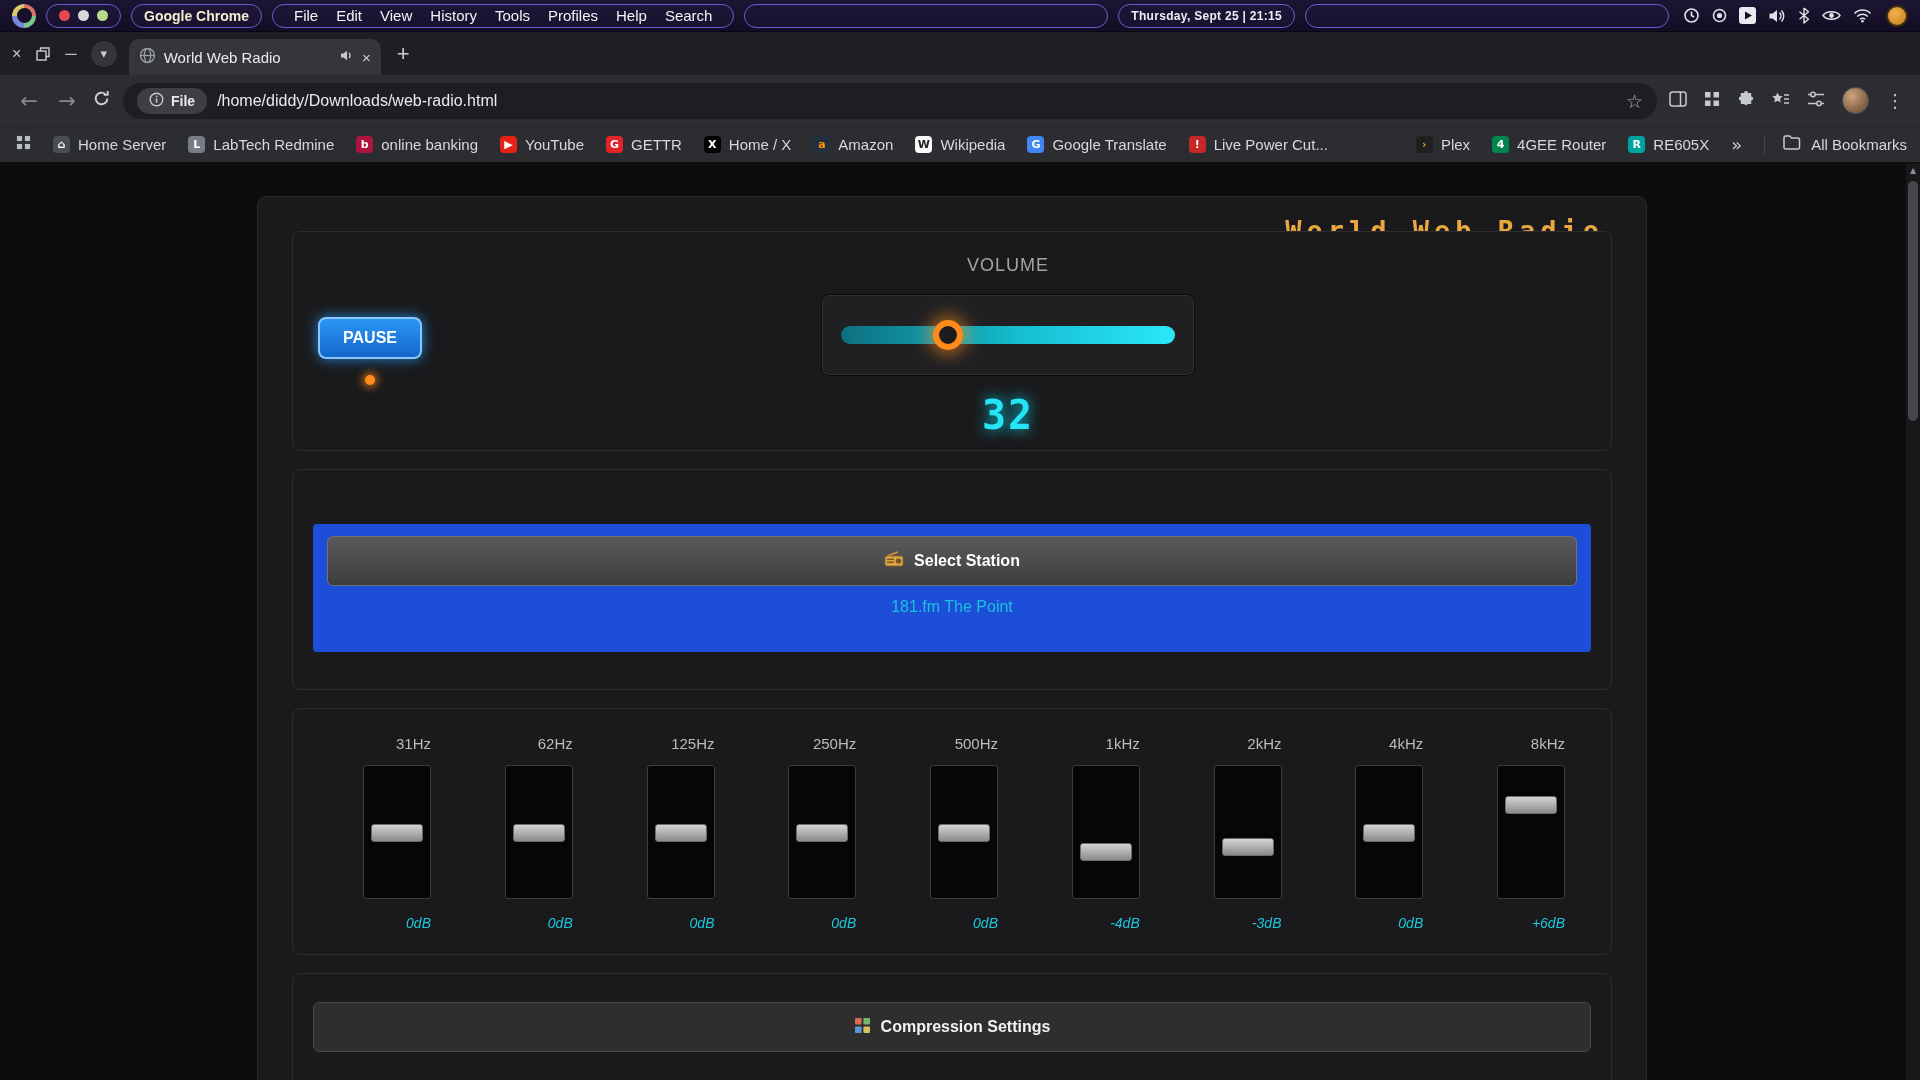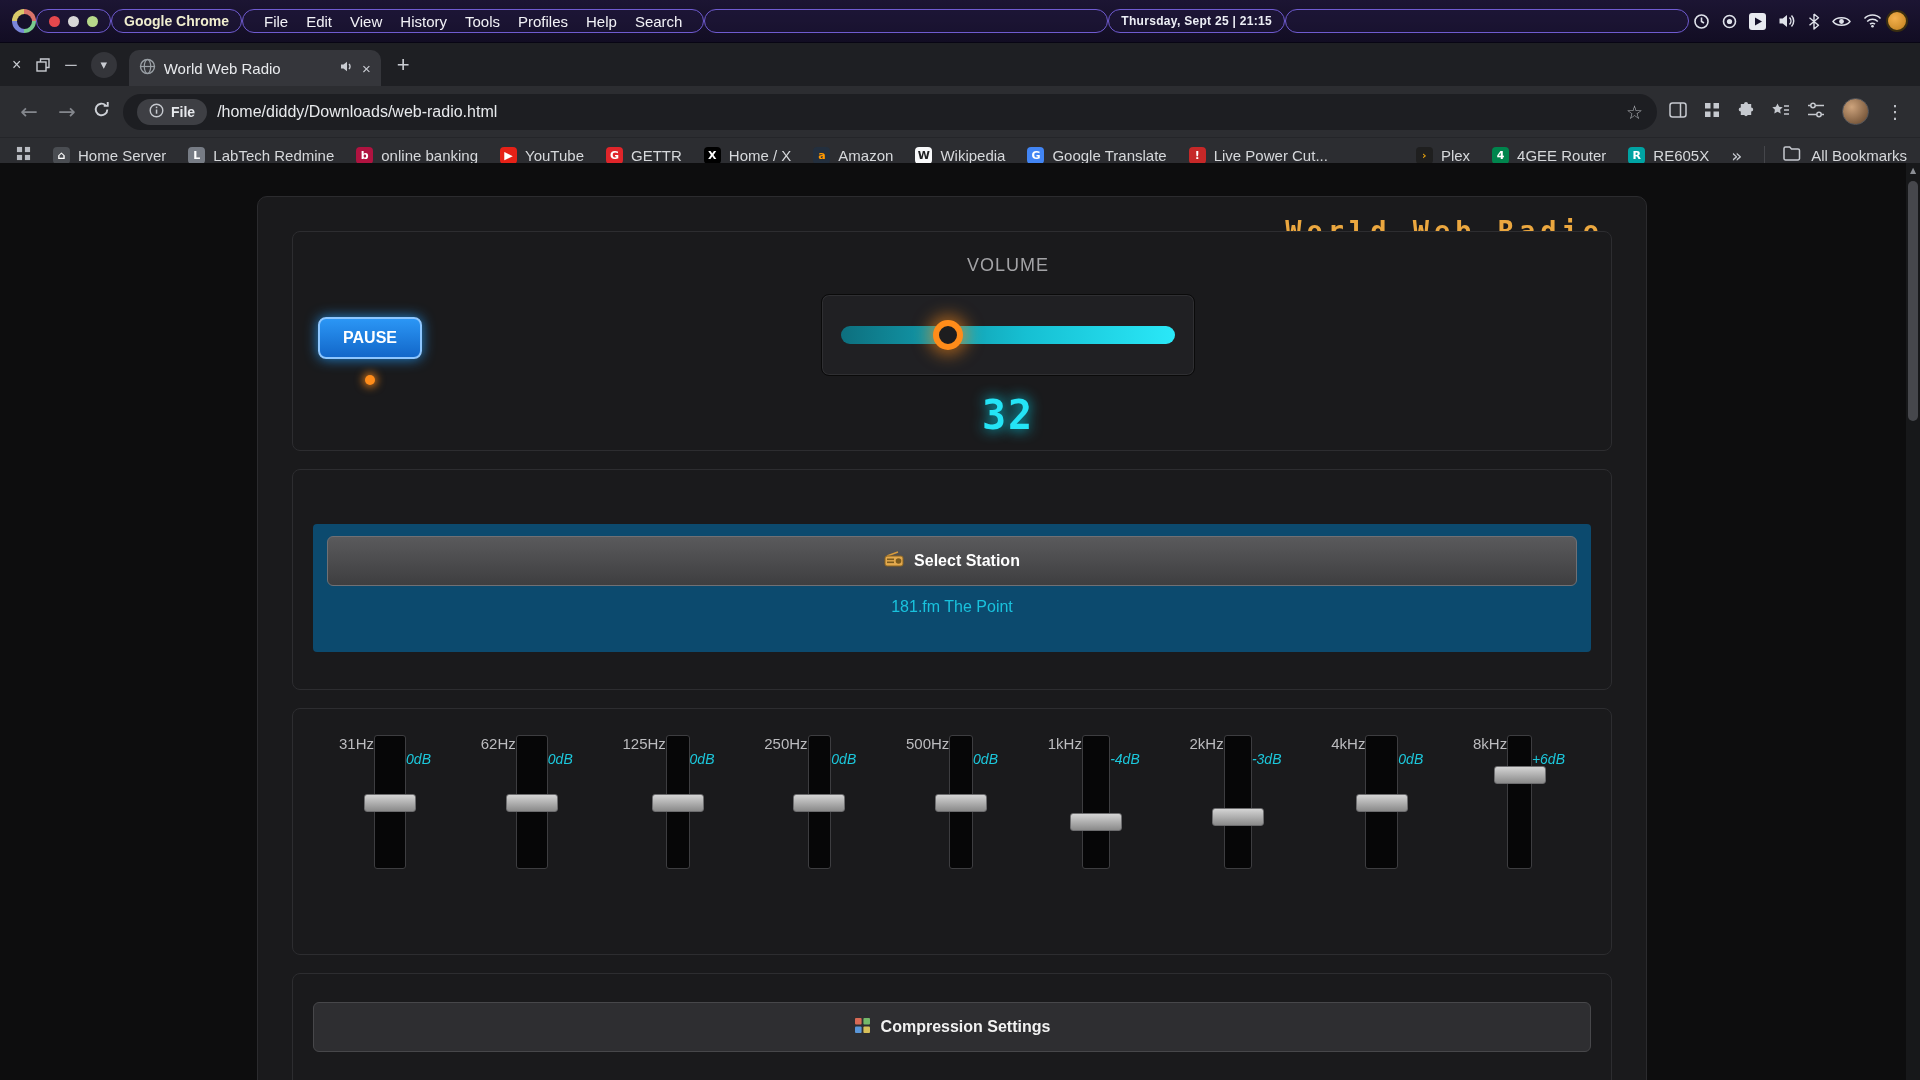--- a/index.html
+++ b/index.html
@@ -1,21 +1,21 @@
 <!DOCTYPE html>
 <html><head>
 <meta charset="utf-8">
 <style>
   * { margin:0; padding:0; box-sizing:border-box; }
   html,body { width:1920px; height:1080px; background:#0e0e0f; font-family:"Liberation Sans",sans-serif; overflow:hidden; }
   #screen { position:relative; width:1920px; height:1080px; }
 
   
-  .sysbar { height:43px; background:linear-gradient(#1c1533,#120d23); border-bottom:1px solid #080514;
-            display:flex; align-items:center; padding:8px 12px; color:#eceef5; }
+  .sysbar { height:32px; background:linear-gradient(#1c1533,#120d23); border-bottom:1px solid #080514;
+            display:flex; align-items:center; gap:10px; padding:8px 12px; color:#eceef5; }
   .sys-logo { width:24px; height:24px; border-radius:50%; flex:0 0 auto;
               background:conic-gradient(#d9736a 0 90deg,#79c98e 90deg 180deg,#7a86d9 180deg 270deg,#d9c96a 270deg 360deg);
               display:flex; align-items:center; justify-content:center; }
   .sys-logo::after { content:""; width:15px; height:15px; border-radius:50%; background:#16102a; }
   .pill { border:1.5px solid #6f5bd0; border-radius:14px; height:24px; display:flex; align-items:center;
           padding:0 12px; background:rgba(34,25,66,.35); white-space:nowrap; }
   .pill.spacer { flex:1; }
   .dots { gap:0; padding:0 8px; }
   .dot { width:11px; height:11px; border-radius:50%; margin:0 4px; }
   .app-chip { font-size:14px; font-weight:bold; color:#f0eecf; }
@@ -88,28 +88,28 @@
              box-shadow:inset 0 0 0 1px #2f2f32; display:flex; align-items:center; justify-content:center; }
   .vol-track { position:relative; width:334px; height:18px; border-radius:9px;
                background:linear-gradient(90deg,#0d6f7e,#16bfd2 55%,#2ae8f8); }
   .vol-knob { position:absolute; top:50%; transform:translateY(-50%); width:30px; height:30px; border-radius:50%;
               background:#1d1d1f; border:6px solid #ff8c1a; box-shadow:0 0 16px 5px rgba(255,140,26,.55); }
   .vol-value { position:absolute; left:715px; top:160px; transform:translateX(-50%);
                font-family:"DejaVu Sans Mono",monospace; font-size:40px; font-weight:bold; color:#24e4f6;
                text-shadow:0 0 14px rgba(0,229,255,.9); letter-spacing:2px; }
 
   .sec-station { margin-top:18px; height:221px; }
-  .station-box { margin:54px 20px 0; height:128px; background:#0c4a6e; border-radius:4px; padding:12px 14px 0; }
+  .station-box { margin:54px 20px 0; height:128px; background:#1d4ed8; border-radius:4px; padding:12px 14px 0; }
   .station-header { height:50px; border-radius:6px; background:linear-gradient(#5a5a5c,#3e3e40);
                     border:1px solid #707074; display:flex; align-items:center; justify-content:center; gap:10px;
                     color:#fff; font-weight:bold; font-size:16px; }
   .station-current { text-align:center; margin-top:12px; color:#19c2dd; font-size:16px; }
 
   .sec-eq { margin-top:18px; height:247px; display:flex; justify-content:space-between; padding:26px 46px 0; }
-  .eq-col { display:flex; flex-direction:row; align-items:flex-start; width:92px; }
+  .eq-col { display:flex; flex-direction:column; align-items:flex-end; width:92px; }
   .eq-freq { color:#bcbcbf; font-size:15px; margin-bottom:13px; }
   .eq-track { position:relative; width:68px; height:134px; background:#060607; border:1px solid #3d3d40;
               border-radius:3px; }
   .eq-handle { position:absolute; left:50%; transform:translateX(-50%); width:52px; height:18px; border-radius:3px;
                background:linear-gradient(#d4d4d4,#8a8a8a); border:1px solid #6c6c6e; }
   .eq-value { margin-top:16px; color:#1cc8dc; font-size:14px;font-style:italic; }
 
   .sec-comp { margin-top:18px; height:220px; padding:28px 20px; }
   .comp-bar { height:50px; background:#2e2e31; border:1px solid #47474a; border-radius:6px;
               display:flex; align-items:center; justify-content:center; gap:10px; color:#f2f2f2;

